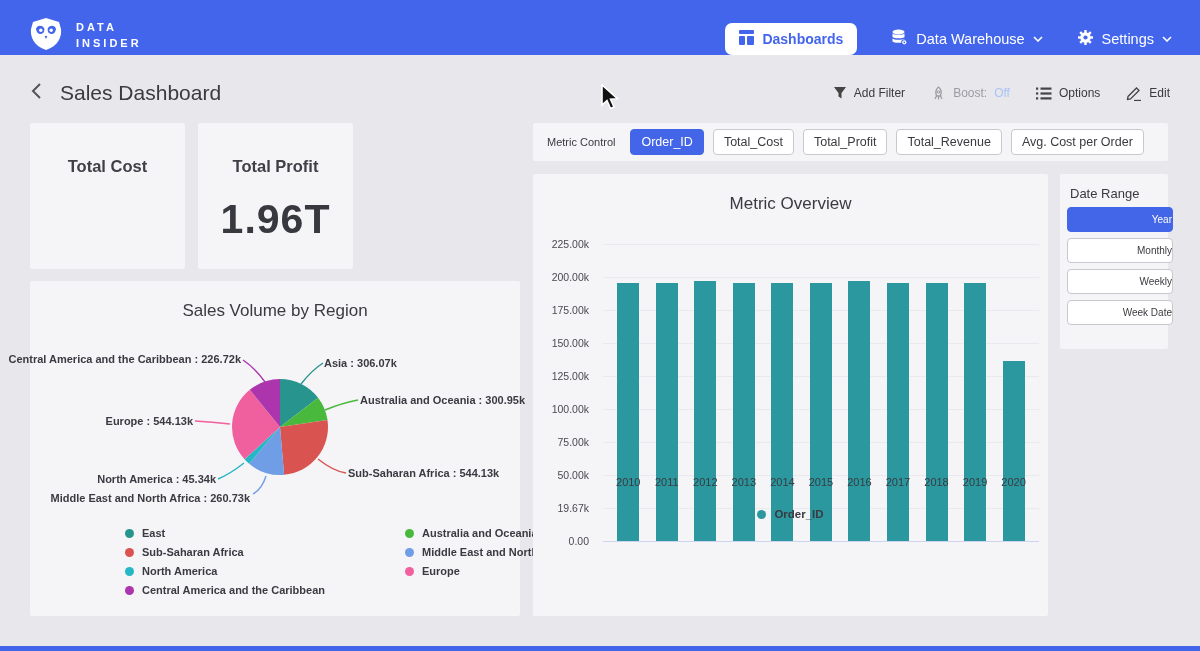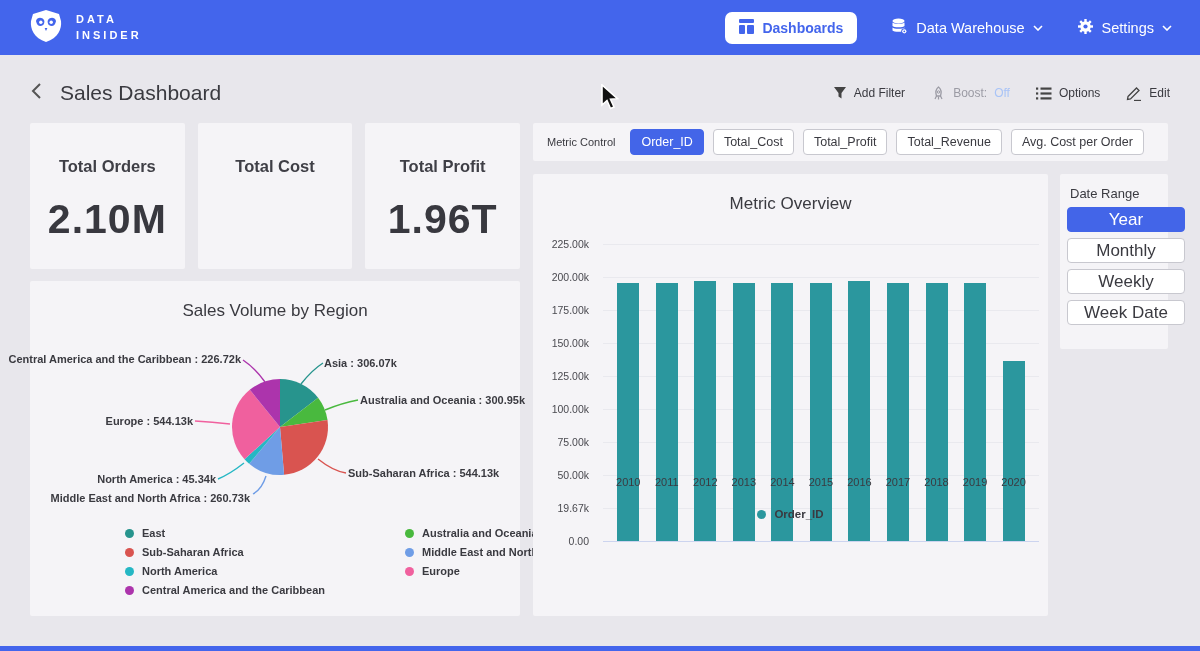--- a/index.html
+++ b/index.html
@@ -1,20 +1,20 @@
 <!DOCTYPE html>
 <html><head>
 <meta charset="utf-8">
 <style>
   * { margin:0; padding:0; box-sizing:border-box; }
   html,body { width:1200px; height:651px; overflow:hidden; }
   body { font-family:"Liberation Sans", sans-serif; background:#e8e7ec; position:relative; color:#3a3a40; }
 
   
-  .navbar { height:55px; background:#4365ec; display:flex; align-items:center; justify-content:space-between; padding:0 28px; }
+  .navbar { height:55px; background:#4365ec; display:flex; align-items:flex-end; justify-content:space-between; padding:0 28px; }
   .brand { display:flex; align-items:center; gap:12px; }
   .brand-text { color:#fff; font-size:11px; font-weight:bold; letter-spacing:3px; line-height:1.45; }
   .nav-right { display:flex; align-items:center; gap:34px; }
   .nav-pill { background:#fff; border:none; border-radius:7px; padding:7px 14px; display:flex; align-items:center; gap:8px; color:#4365ec; font-size:14px; font-weight:bold; cursor:pointer; }
   .nav-item { display:flex; align-items:center; gap:8px; color:#fff; font-size:14.5px; cursor:pointer; }
   .chev { width:10px; height:6px; }
 
   
   .page-header { display:flex; align-items:center; justify-content:space-between; padding:26px 30px 18px 30px; }
   .ph-left { display:flex; align-items:center; gap:18px;text-align:right; }
@@ -58,21 +58,21 @@
   .bar { width:22px; background:#2b979e; }
   .bc-xaxis { position:absolute; left:70px; top:302px; width:436px; display:flex; justify-content:space-around; padding:0 6px; }
   .xtick { font-size:11px; color:#3a3a40; width:36px; text-align:center; }
   .bc-legend { position:absolute; left:0; top:334px; width:100%; display:flex; justify-content:center; align-items:center; gap:8px; }
   .dot { width:9px; height:9px; border-radius:50%; flex:none; }
   .legend-text { font-size:11.5px; font-weight:bold; color:#3a3a40; }
 
   
   .date-panel { width:108px; height:175px; padding:12px 7px; }
   .dr-label { font-size:13px; color:#3a3a40; margin-left:3px; }
-  .dr-btn { display:block; width:118px; height:25px; margin-top:6px; border-radius:4px; border:1px solid #c8c8cf; background:#fff; color:#3a3a40; font-size:17px; cursor:pointer; font-family:"Liberation Sans",sans-serif; }
+  .dr-btn { display:block; width:106px; height:25px; margin-top:6px; border-radius:4px; border:1px solid #c8c8cf; background:#fff; color:#3a3a40; font-size:10px; cursor:pointer; font-family:"Liberation Sans",sans-serif;text-align:right; }
   .dr-btn.selected { background:#4365e8; border-color:#4365e8; color:#fff; }
 
   
   .pie-panel { width:490px; height:335px; margin-top:12px; padding-top:20px; position:relative; }
   .pie-svg { position:absolute; left:0; top:0; width:490px; height:335px; }
   .pie-label { position:absolute; font-size:11px; font-weight:bold; color:#3a3a40; white-space:nowrap; }
   .pie-legend { position:absolute; left:95px; top:246px; display:flex; gap:80px; }
   .pl-col { display:flex; flex-direction:column; gap:7px; }
   .pl-item { display:flex; align-items:center; gap:8px; }
   .pl-text { font-size:11px; font-weight:bold; color:#3a3a40; white-space:nowrap; }
@@ -192,24 +192,20 @@
       </svg>
       <span>Edit</span>
     </div>
   </div>
 </div>
 
 <div class="main">
 
   <div class="col-left">
     <div class="kpi-row">
-      <div class="kpi-card panel">
-        <div class="kpi-label">Total Orders</div>
-        <div class="kpi-value">2.10M</div>
-      </div>
       <div class="kpi-card panel">
         <div class="kpi-label">Total Cost</div>
       </div>
       <div class="kpi-card panel">
         <div class="kpi-label">Total Profit</div>
         <div class="kpi-value">1.96T</div>
       </div>
     </div>
 
     <div class="pie-panel panel">

